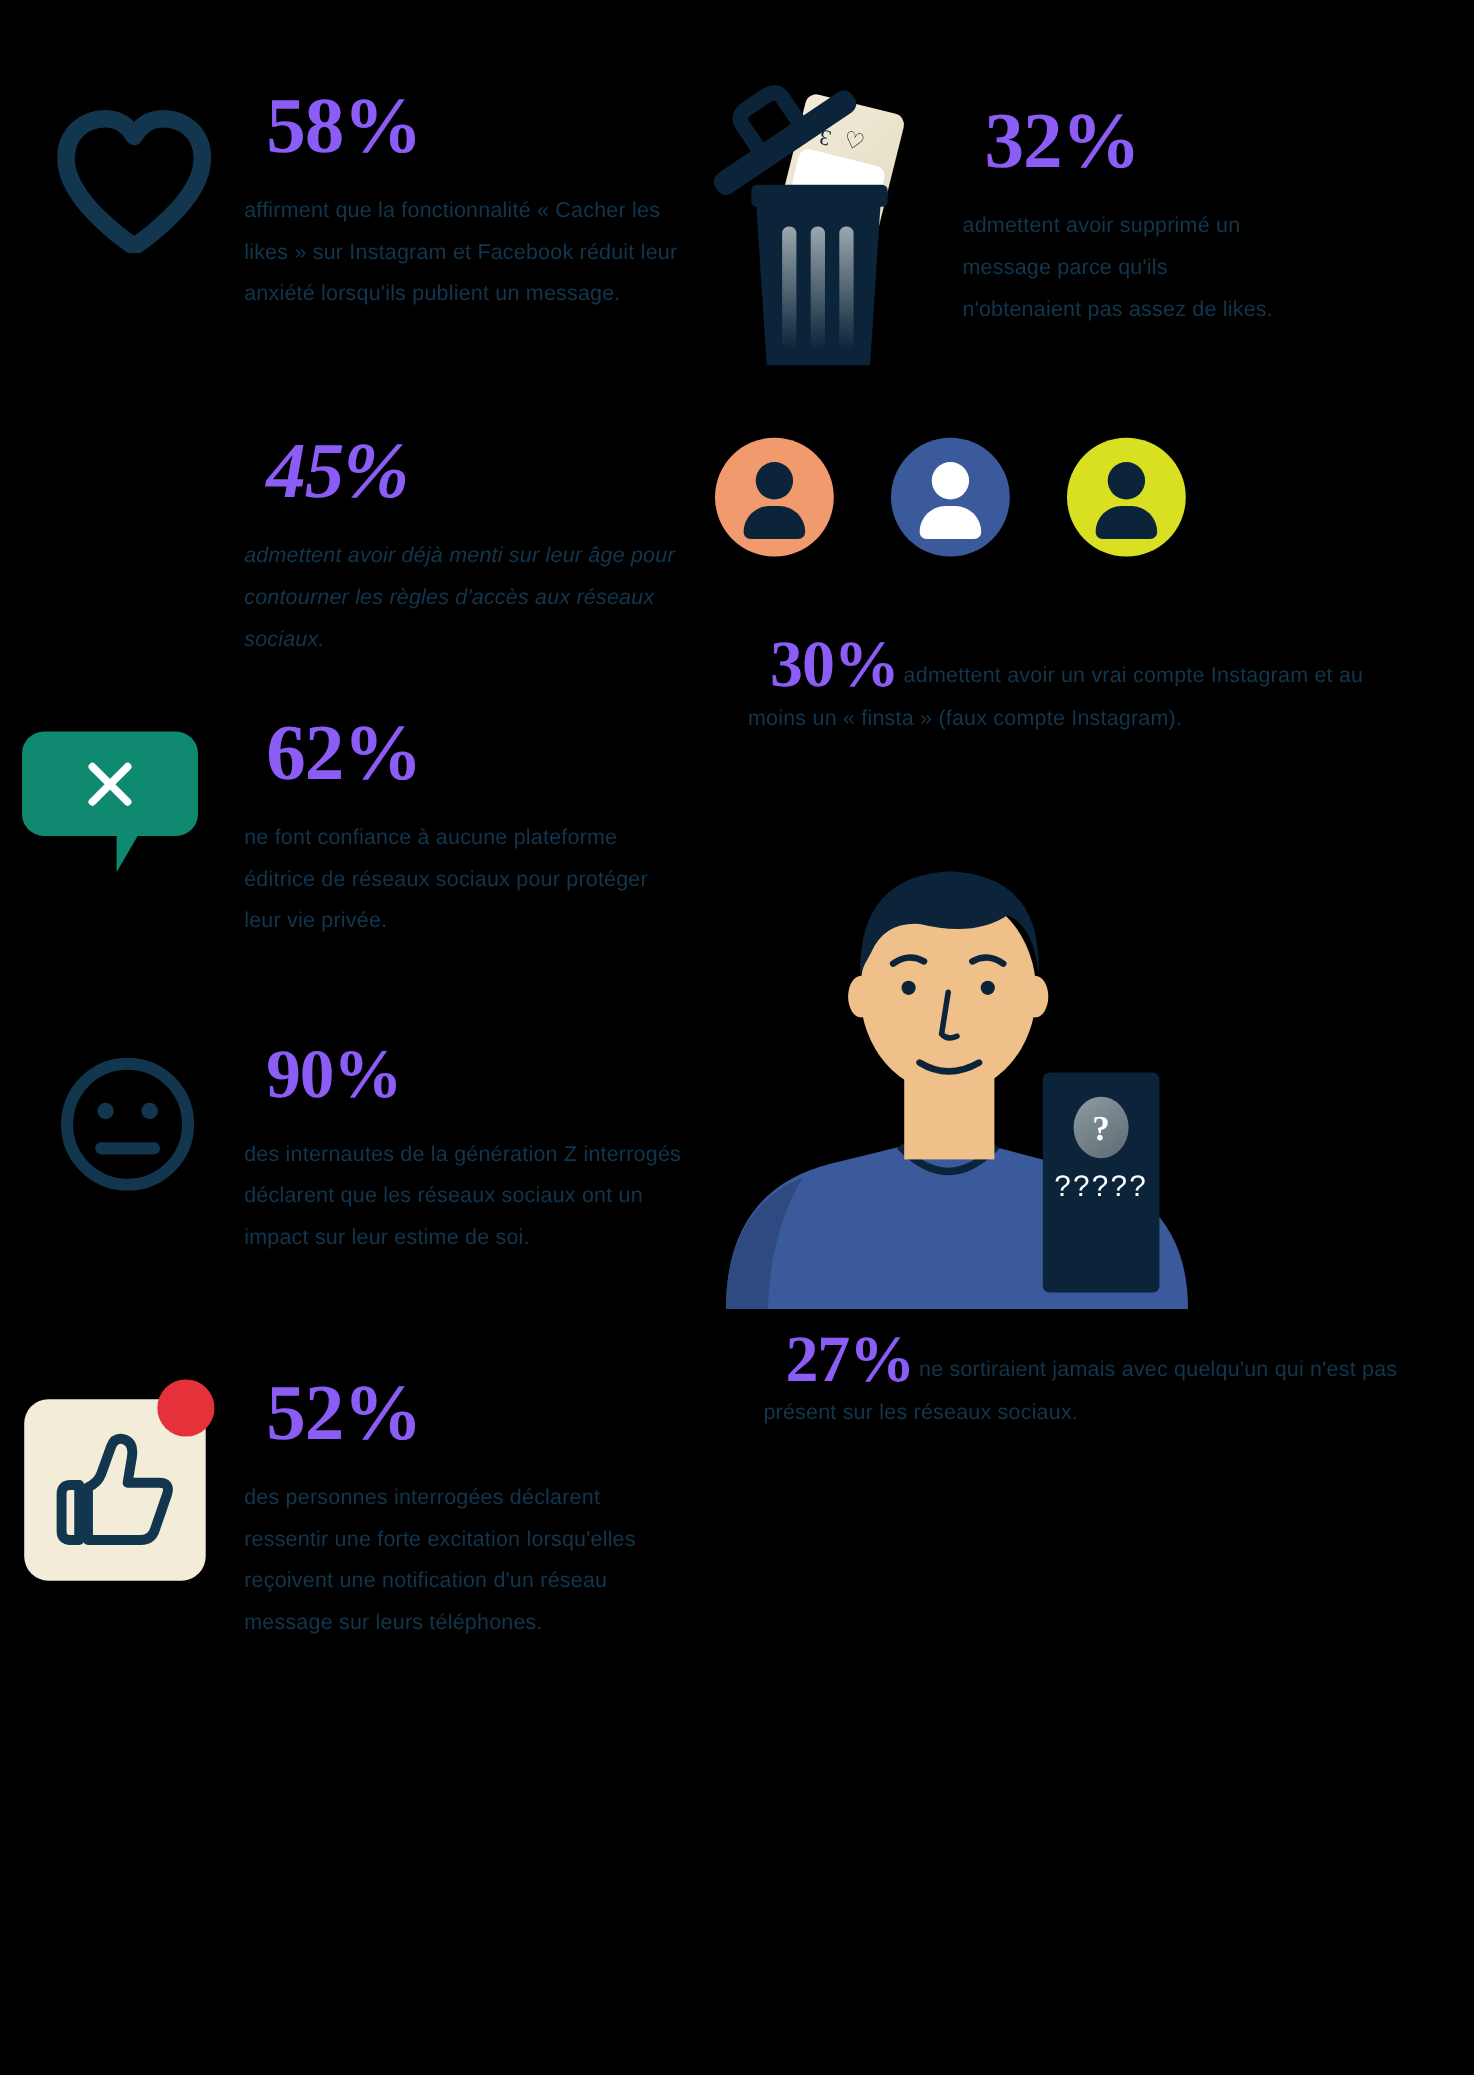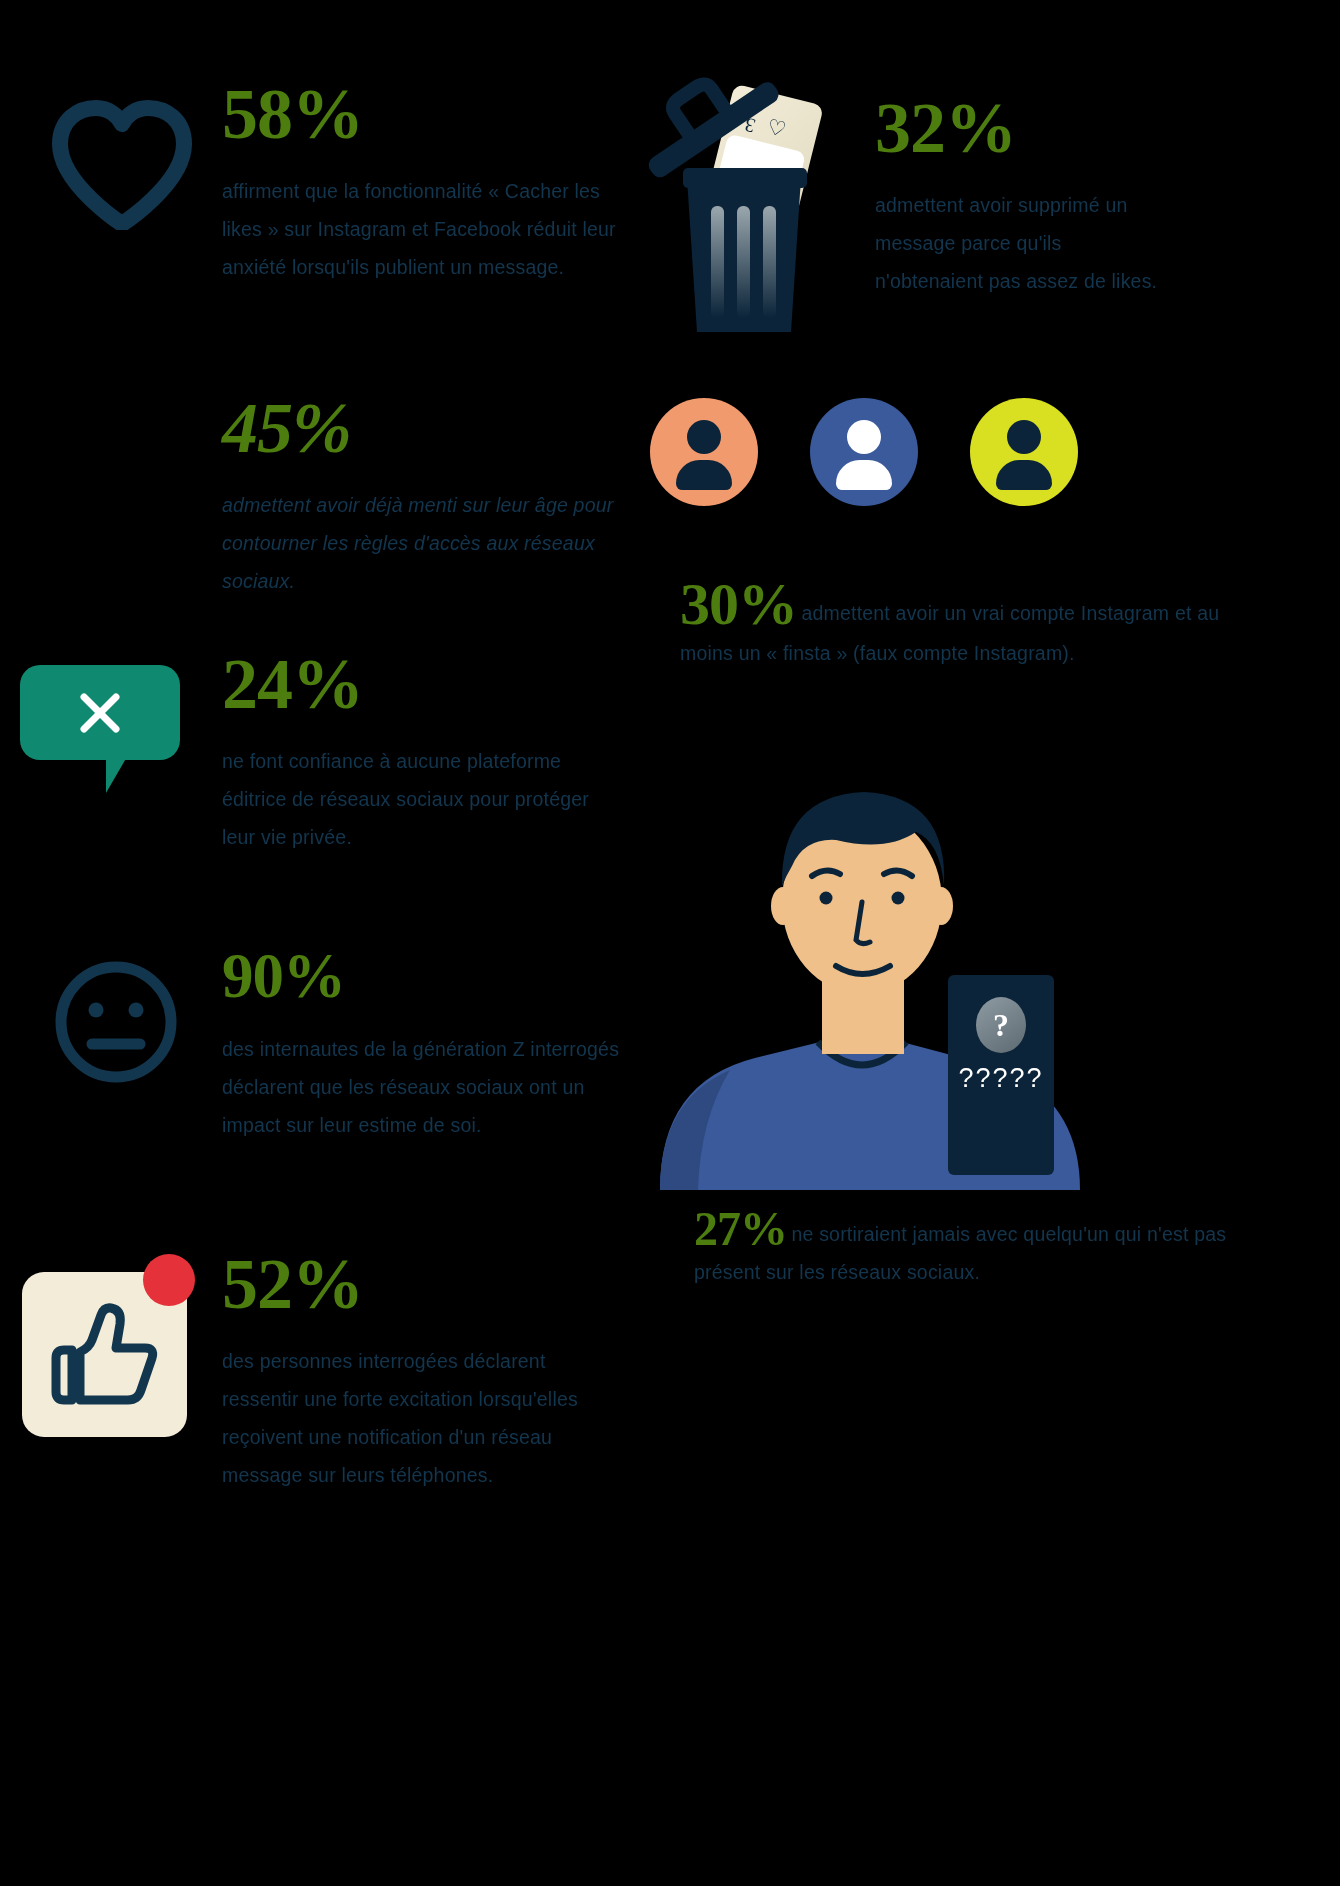--- a/index.html
+++ b/index.html
@@ -13,25 +13,26 @@
   .page {
     position: relative;
     width: 1340px;
     height: 1886px;
     background: #000000;
   }
 
   
   .stat { position: absolute; }
   .pct {
-    color: #4d7c0f;
+    color: #8b5cf6;
     font-family: "Liberation Serif", serif;
     font-weight: 700;
     letter-spacing: -1px;
     line-height: 1;
+    margin-left: 20px;
   }
   .body-txt {
     color: #13364f;
     font-family: "Liberation Sans", sans-serif;
     font-size: 19.5px;
     line-height: 1.95;
     letter-spacing: .2px;
   }
 
   
@@ -123,21 +124,21 @@
     color: #ffffff; font-size: 32px; font-weight: 700;
     display: flex; align-items: center; justify-content: center;
     font-family: "Liberation Serif", serif;
   }
   #phone .q-text {
     position: absolute; left: 50%; transform: translateX(-50%); top: 88px;
     color: #ffffff; font-size: 27px; letter-spacing: 2px; white-space: nowrap;
     font-family: "Liberation Sans", sans-serif;
   }
   #blk-27 { left: 694px; top: 1205px; width: 580px; }
-  #blk-27 .pct { font-size: 48px; display: inline; vertical-align: -4px; }
+  #blk-27 .pct { font-size: 60px; display: inline; vertical-align: -4px; }
   #blk-27 .inline-txt { display: inline; }
 </style>
 </head>
 <body>
 
 <div class="page">
 
   <div id="heart-wrap">
     <svg viewBox="0 0 140 130" width="140" height="130">
       <path d="M70 124 C70 124 8 84 8 44 C8 20 26 8 44 8 C57 8 66 16 70 24 C74 16 83 8 96 8 C114 8 132 20 132 44 C132 84 70 124 70 124 Z" fill="none" stroke="#13364f" stroke-width="16" stroke-linejoin="round"></path>
@@ -213,21 +214,21 @@
   <div id="bubble">
     <div class="bub">
       <svg class="x-mark" viewBox="0 0 46 46">
         <line x1="7" y1="7" x2="39" y2="39" stroke="#ffffff" stroke-width="7" stroke-linecap="round"></line>
         <line x1="39" y1="7" x2="7" y2="39" stroke="#ffffff" stroke-width="7" stroke-linecap="round"></line>
       </svg>
     </div>
     <div class="tail"></div>
   </div>
   <div class="stat" id="blk-24">
-    <div class="pct">24%</div>
+    <div class="pct">62%</div>
     <div class="body-txt">ne font confiance à aucune plateforme éditrice de réseaux sociaux pour protéger leur vie privée.</div>
   </div>
 
   <div id="face-wrap">
     <svg viewBox="0 0 128 128" width="128" height="128">
       <circle cx="64" cy="64" r="55" fill="none" stroke="#13364f" stroke-width="11"></circle>
       <circle cx="44" cy="52" r="7.5" fill="#13364f"></circle>
       <circle cx="84" cy="52" r="7.5" fill="#13364f"></circle>
       <line x1="40" y1="86" x2="88" y2="86" stroke="#13364f" stroke-width="11" stroke-linecap="round"></line>
     </svg>

